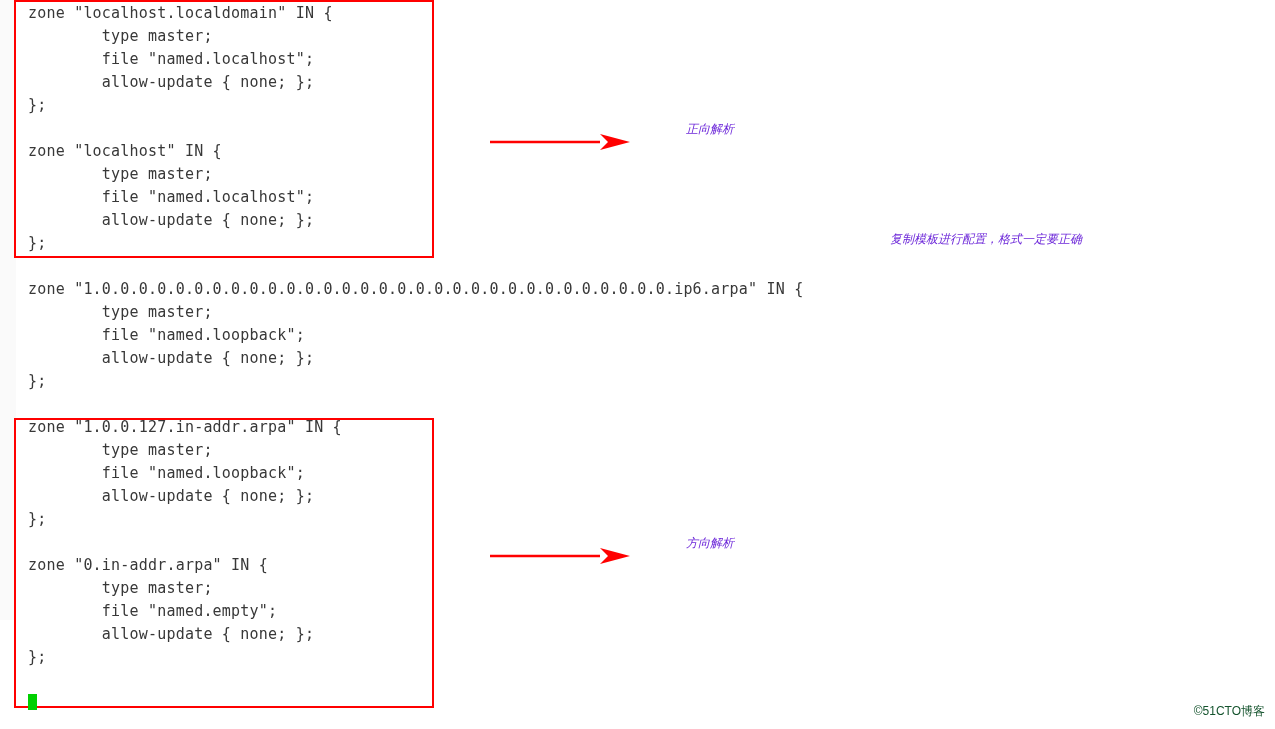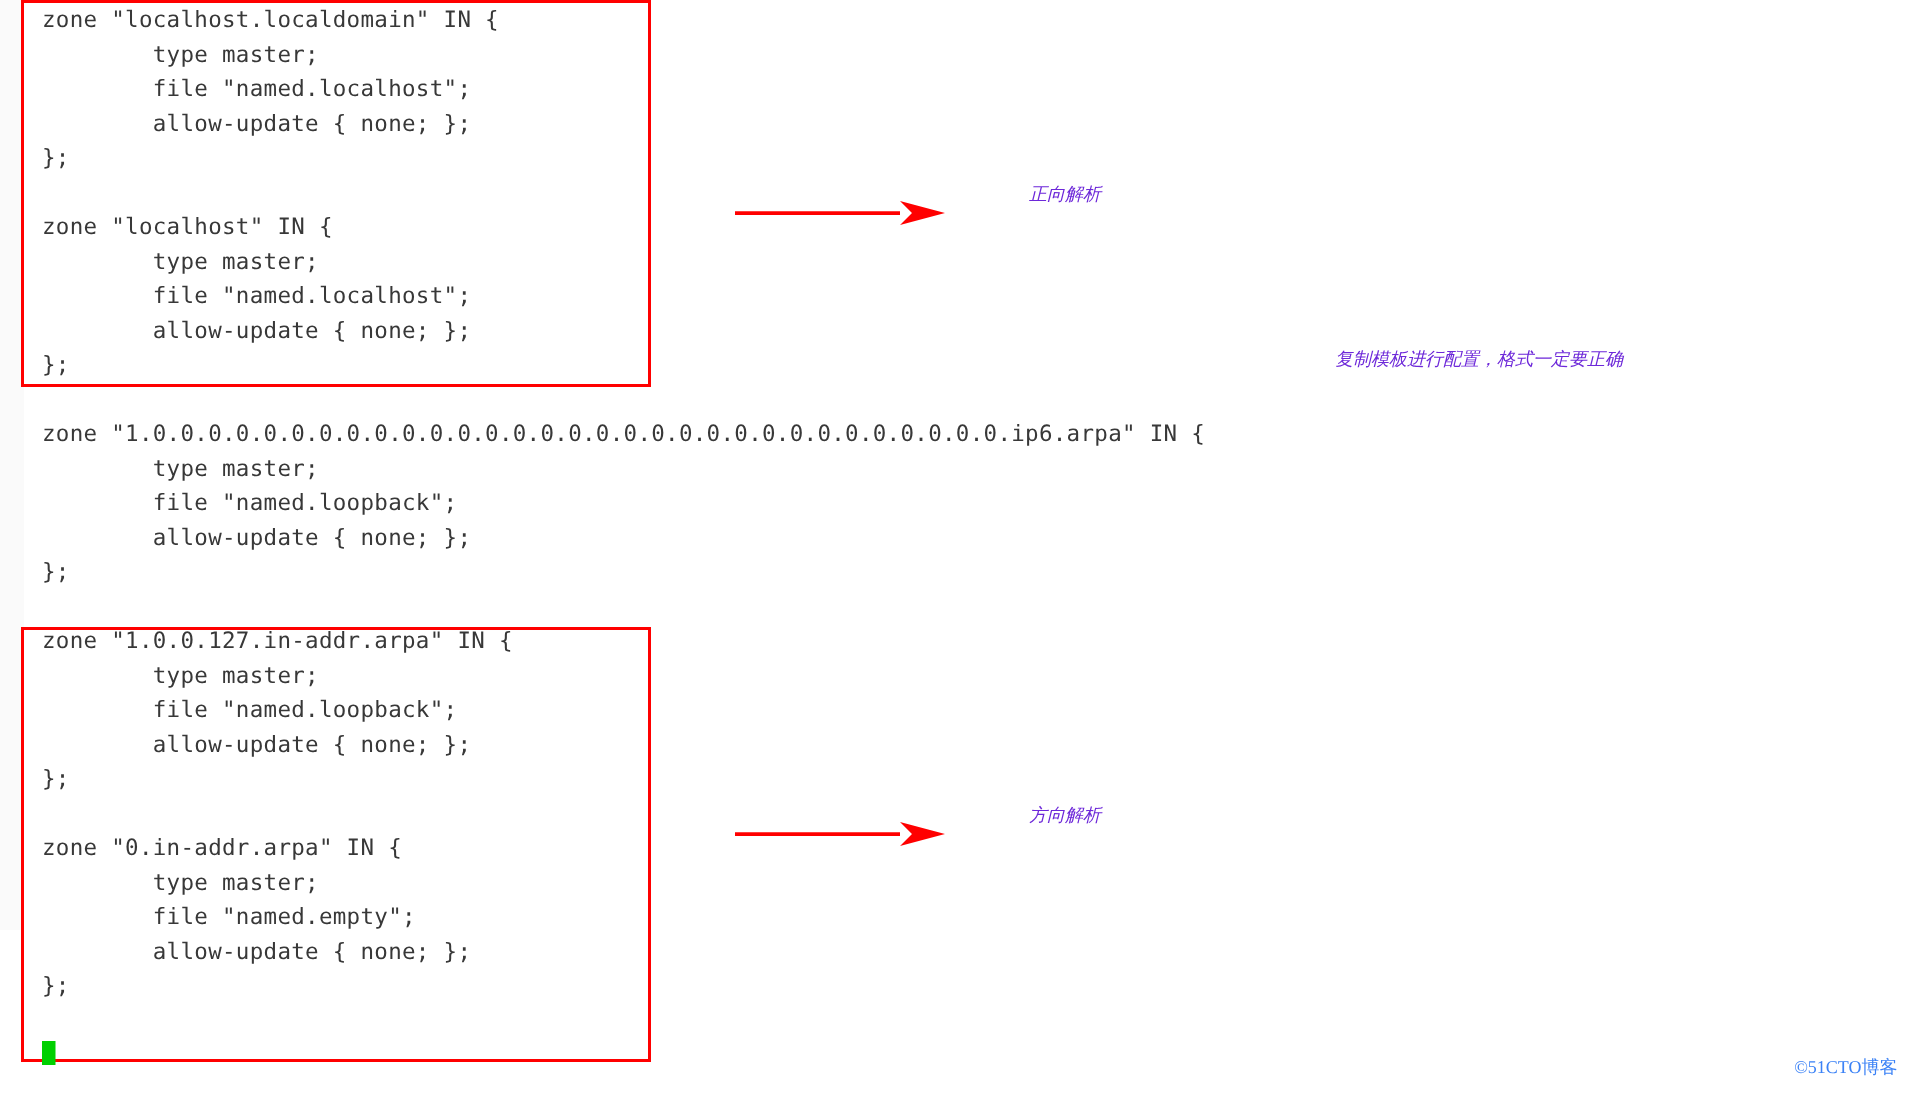--- a/index.html
+++ b/index.html
@@ -52,22 +52,22 @@
       z-index: 3;
       font-style: italic;
     }
     .label1 { left: 686px; top: 118px; }
     .label2 { left: 890px; top: 228px; }
     .label3 { left: 686px; top: 532px; }
     .watermark {
       position: absolute;
       right: 10px;
       bottom: 6px;
-      color: #3b82f6;
-      font-family: Liberation Serif, serif;
+      color: #14532d;
+      font-family: Liberation Sans, sans-serif;
       font-size: 12px;
       z-index: 4;
     }
     .cursor-block {
       position: absolute;
       left: 28px;
       top: 694px;
       width: 9px;
       height: 16px;
       background: #00d000;

